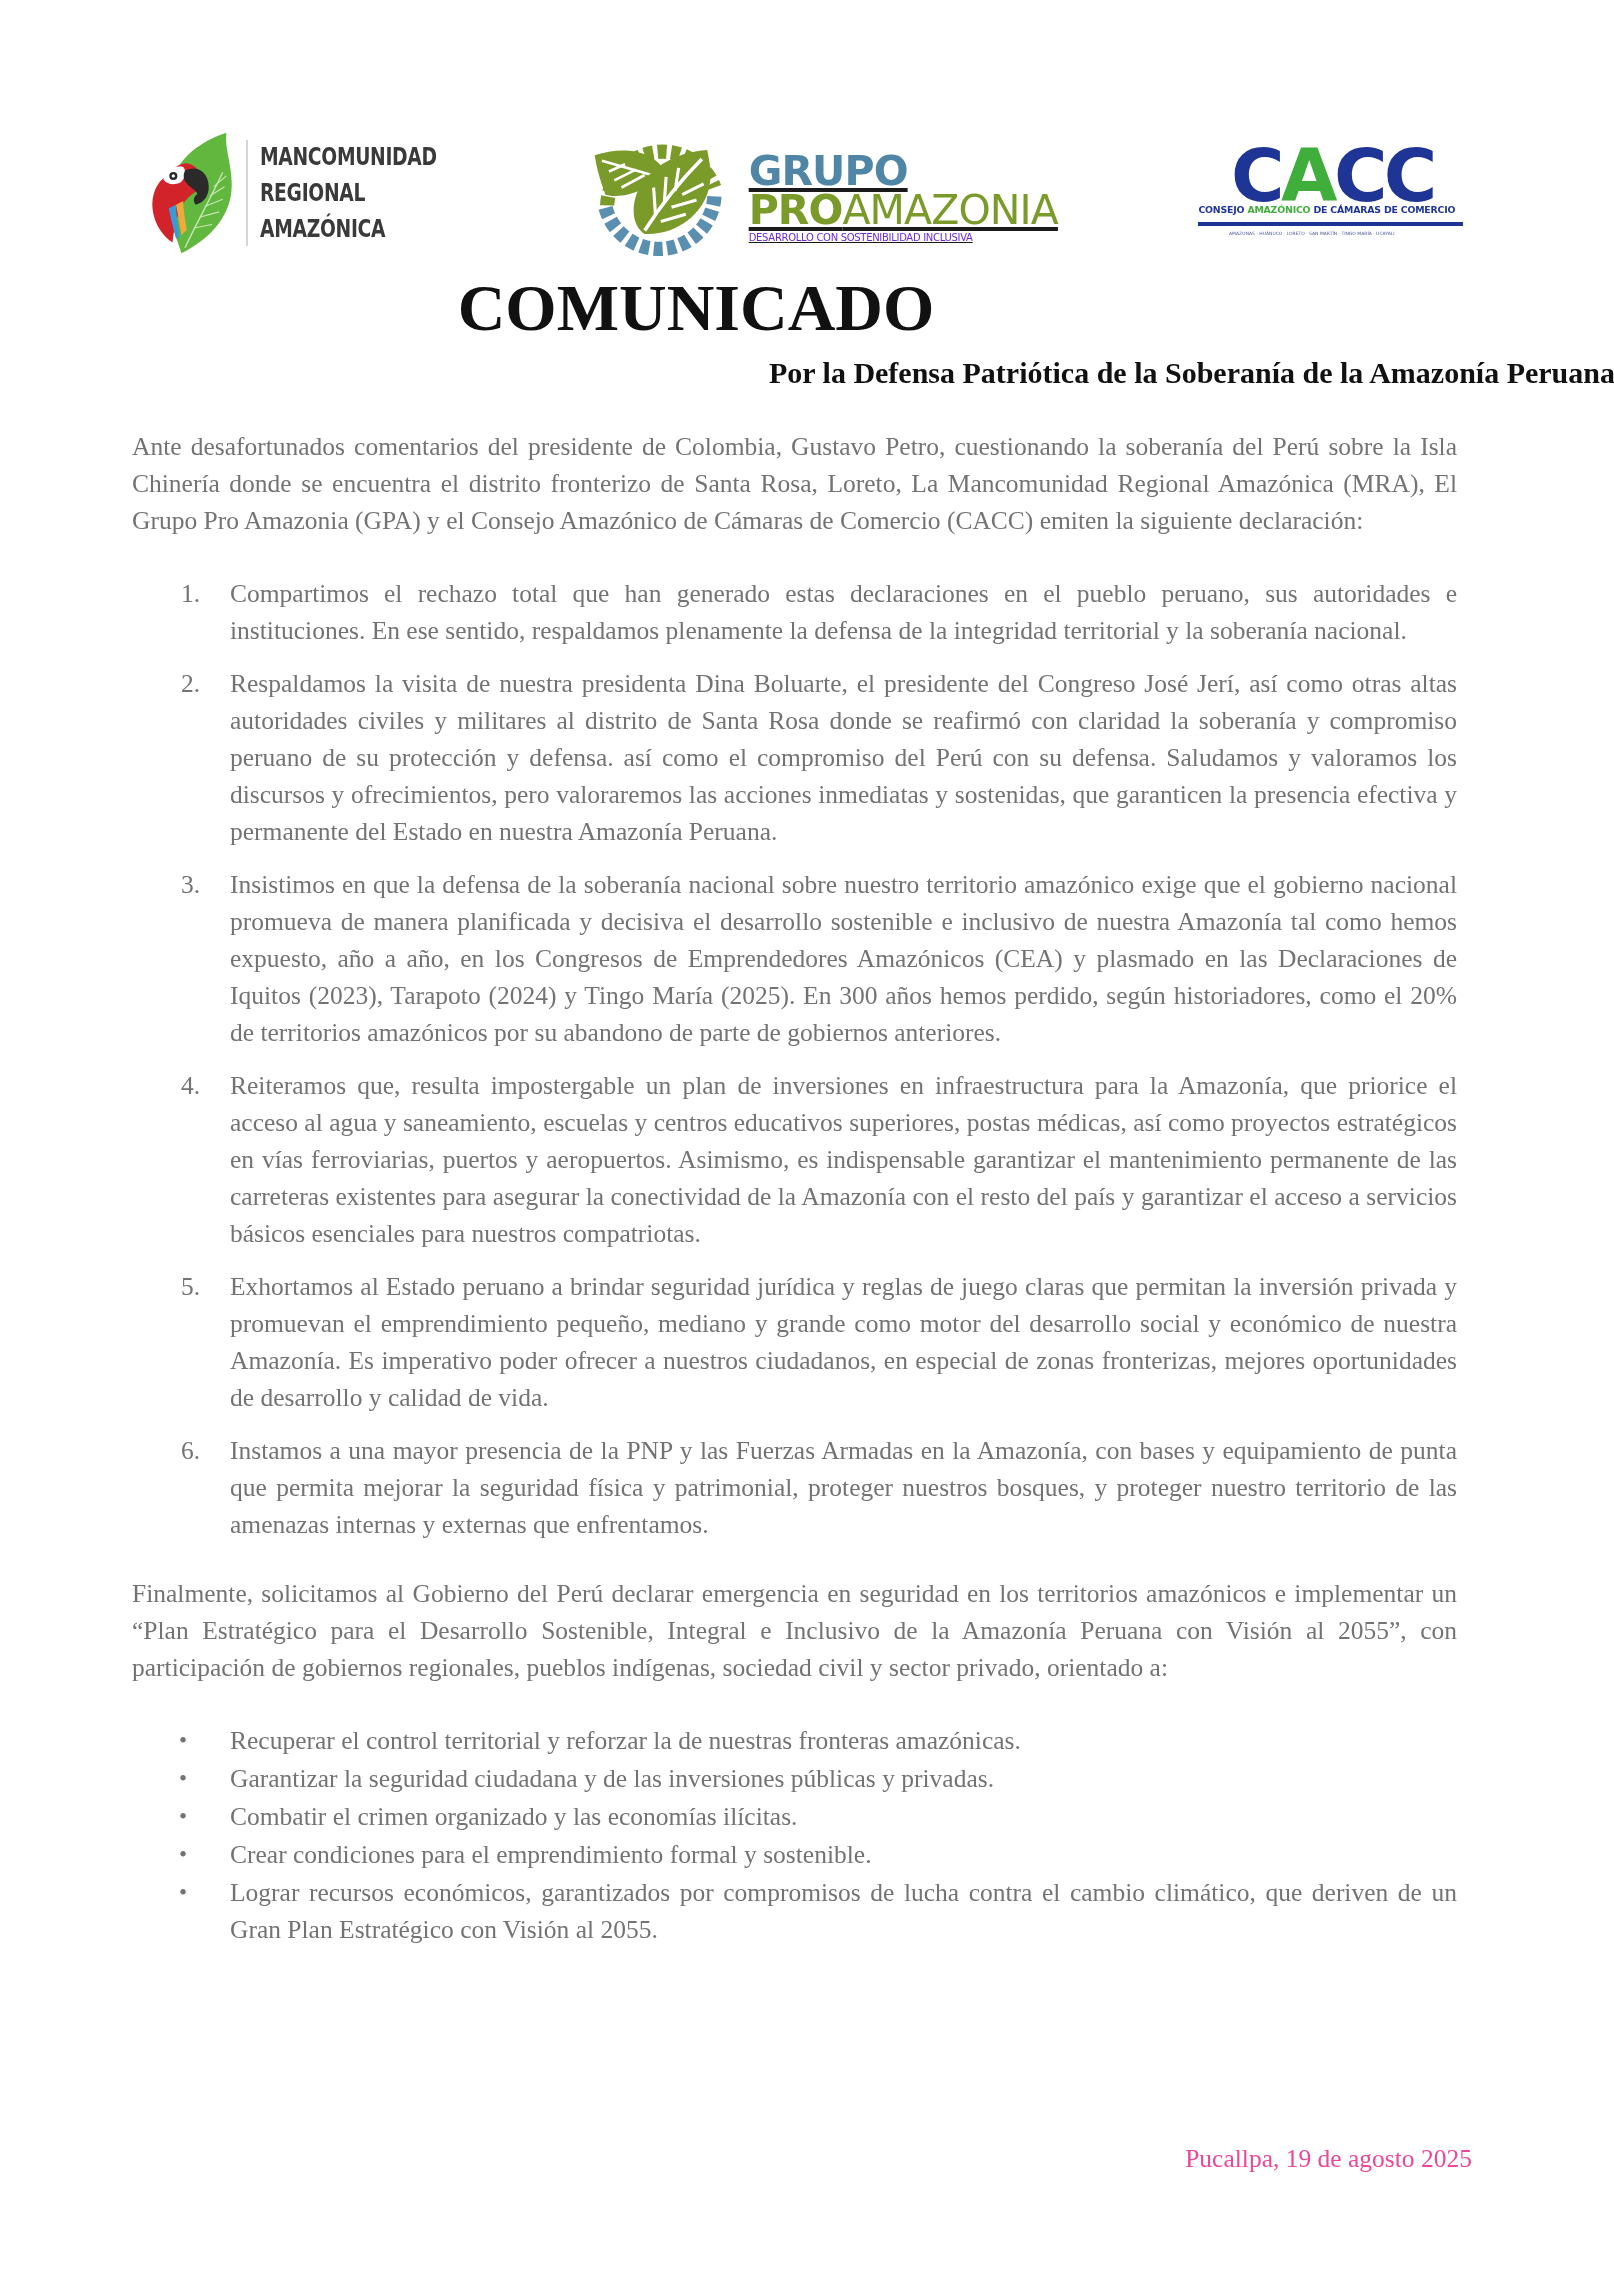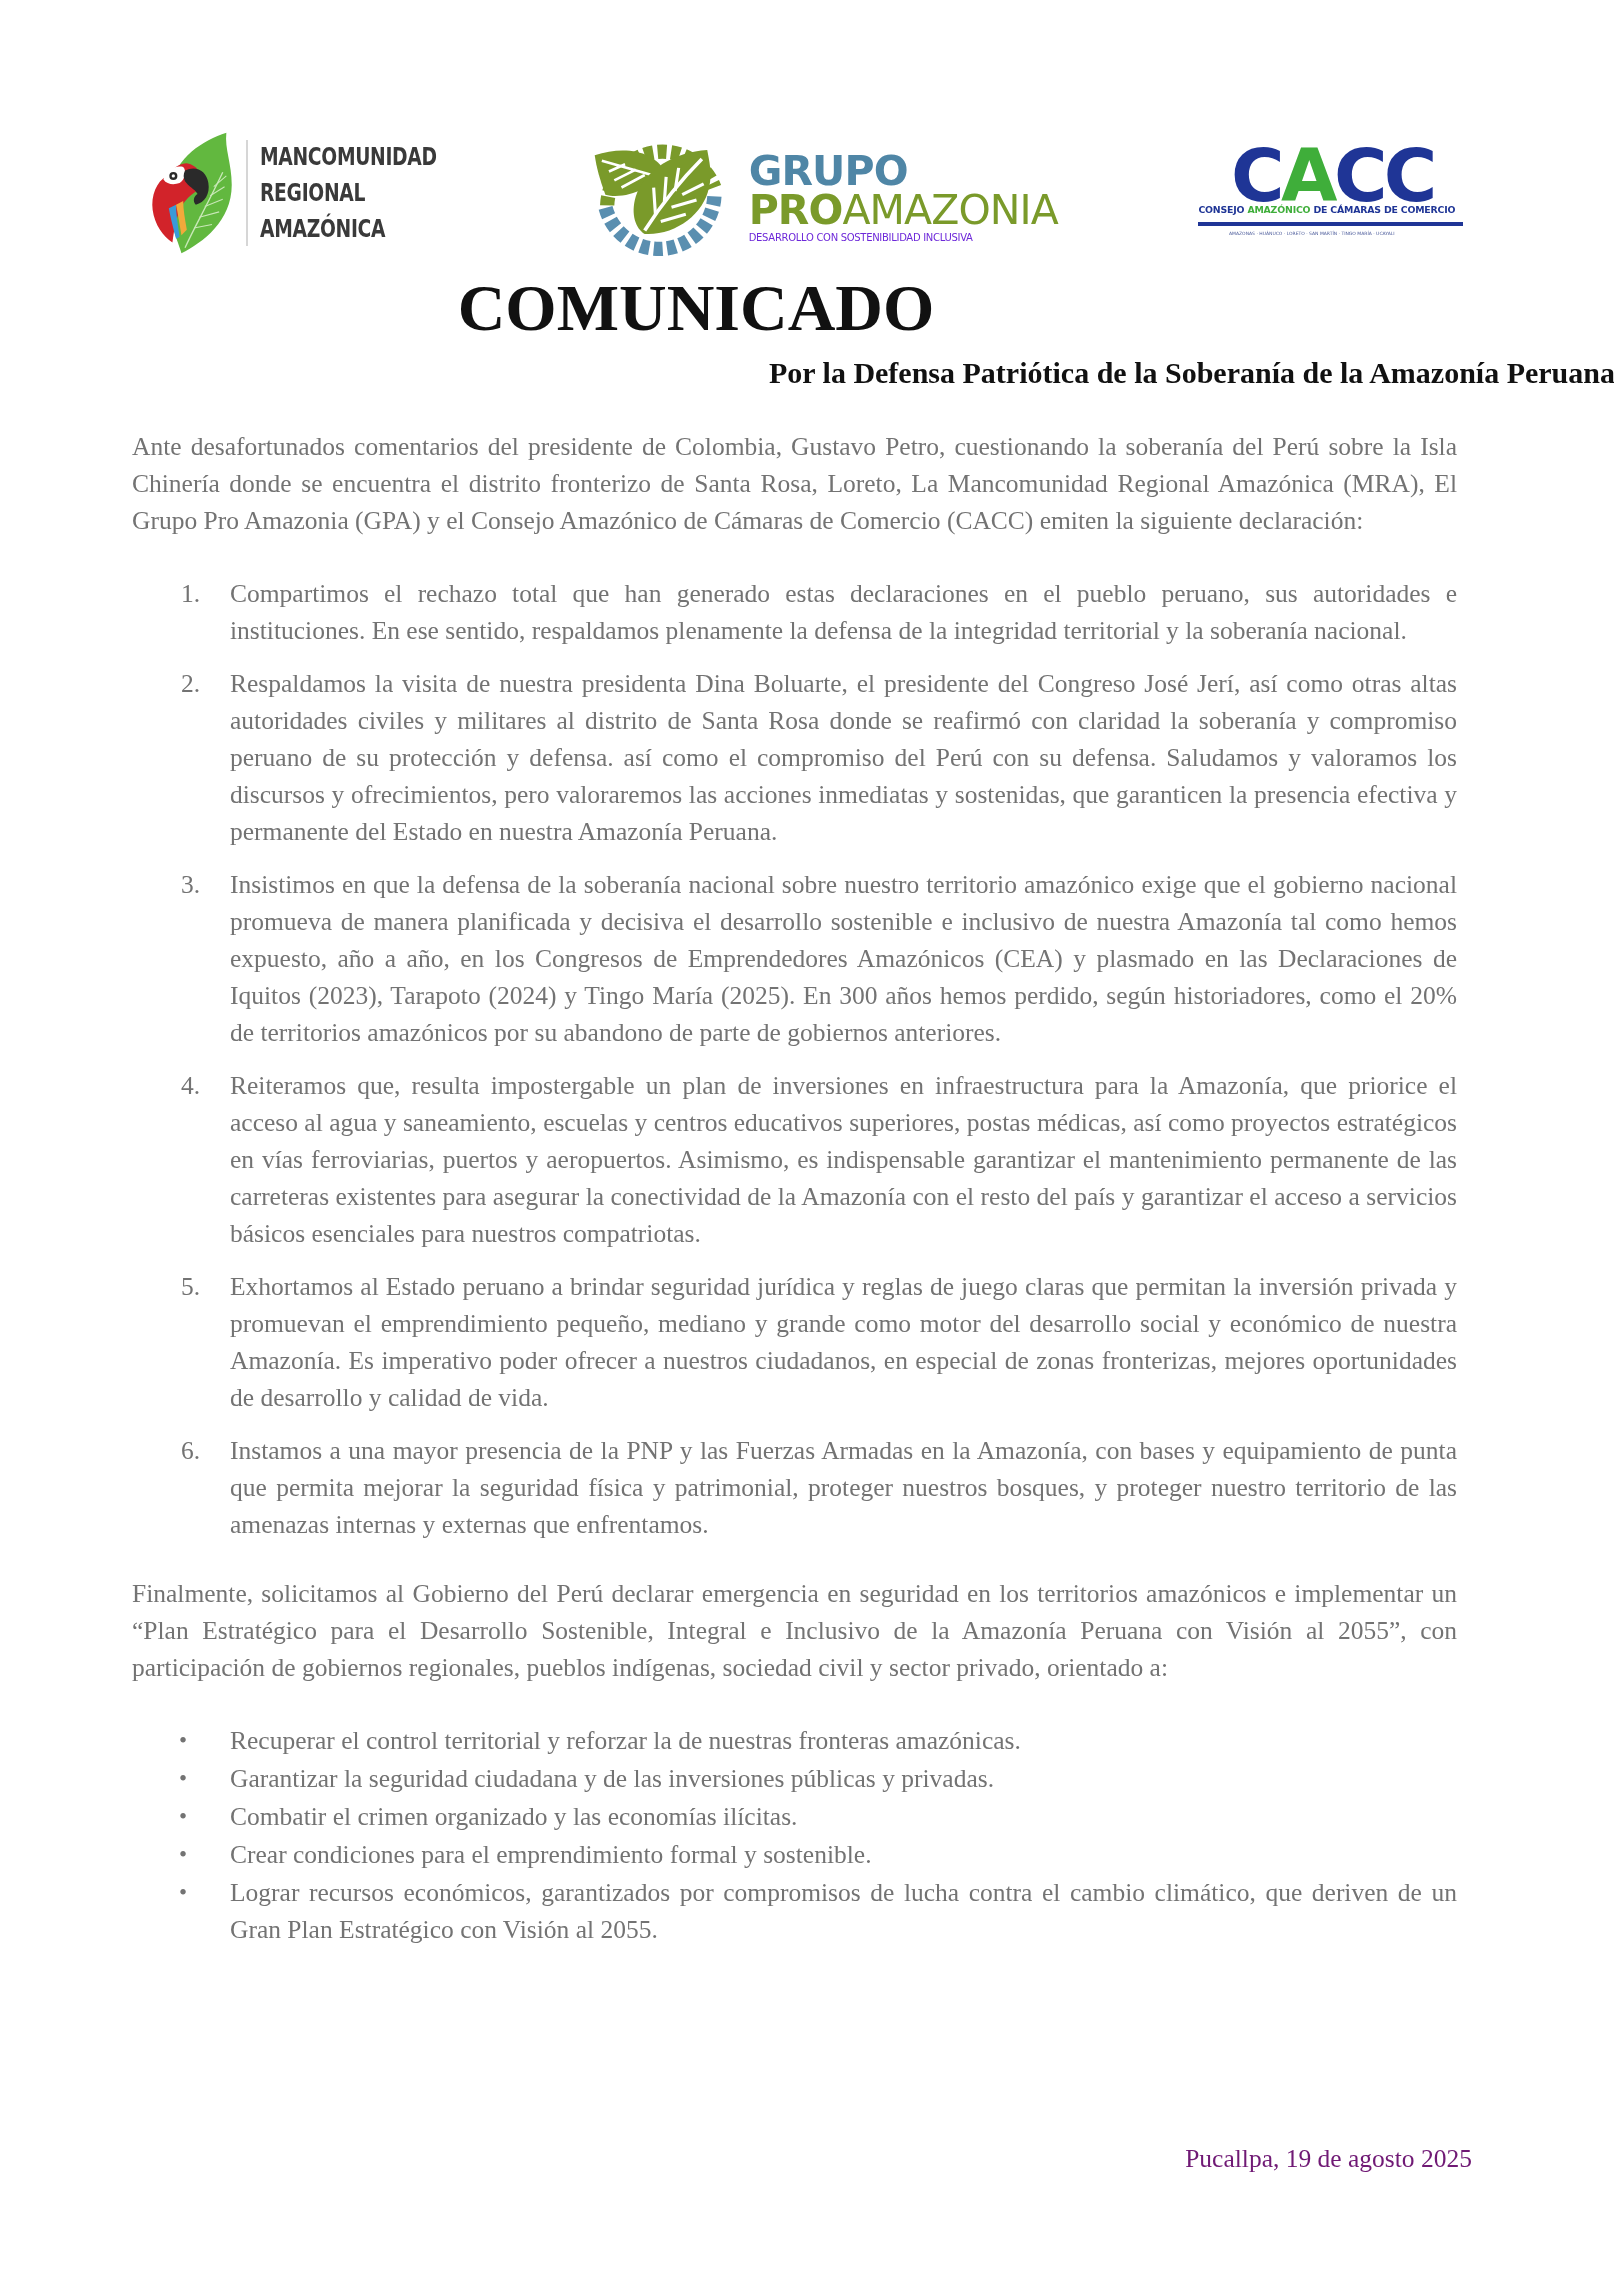--- a/index.html
+++ b/index.html
@@ -45,21 +45,21 @@
       white-space: nowrap;
     }
 
     .logo-gpa {
       position: absolute;
       left: 589px; top: 130px;
       width: 448px; height: 116px;
       display: flex; align-items: center;
     }
     .logo-gpa .emblem { width: 140px; height: 134px; flex: none; margin-top: 7.2px; }
-    .logo-gpa .text { margin-left: 19.7px; margin-top: 19px; }
+    .logo-gpa .text { margin-left: 19.7px; margin-top: 19px; text-decoration: underline; }
     .logo-gpa .l1 {
       font-family: "DejaVu Sans", sans-serif; font-weight: bold;
       font-size: 41px; line-height: 38px; color: #4f86a6; letter-spacing: -0.9px;
     }
     .logo-gpa .l2 { font-family: "DejaVu Sans", sans-serif; font-size: 41px; line-height: 41px; white-space: nowrap; letter-spacing: -0.9px; }
     .logo-gpa .l2 .pro { color: #7a9a2a; font-weight: bold; }
     .logo-gpa .l2 .amz { color: #7a9a2a; font-weight: normal; }
     .logo-gpa .l3 {
       font-family: "DejaVu Sans", sans-serif; font-size: 10px; color: #6d28d9;
       letter-spacing: -0.3px; white-space: nowrap; margin-top: 1.8px;
@@ -135,21 +135,21 @@
       margin-bottom: 0.9px;
     }
     ul.goals li .bullet {
       position: absolute; left: 47px; top: 0;
       font-size: 23px;
     }
     .signature {
       position: absolute; right: 143px; top: 2140px;
       font-size: 25.5px; line-height: 37px;
       text-align: right;
-      color: #701a75;
+      color: #ec4899;
     }
     b, .bold { font-weight: normal; }
   </style>
 </head>
 <body>
 
 <div class="page">
 
   <div class="logos">
 

